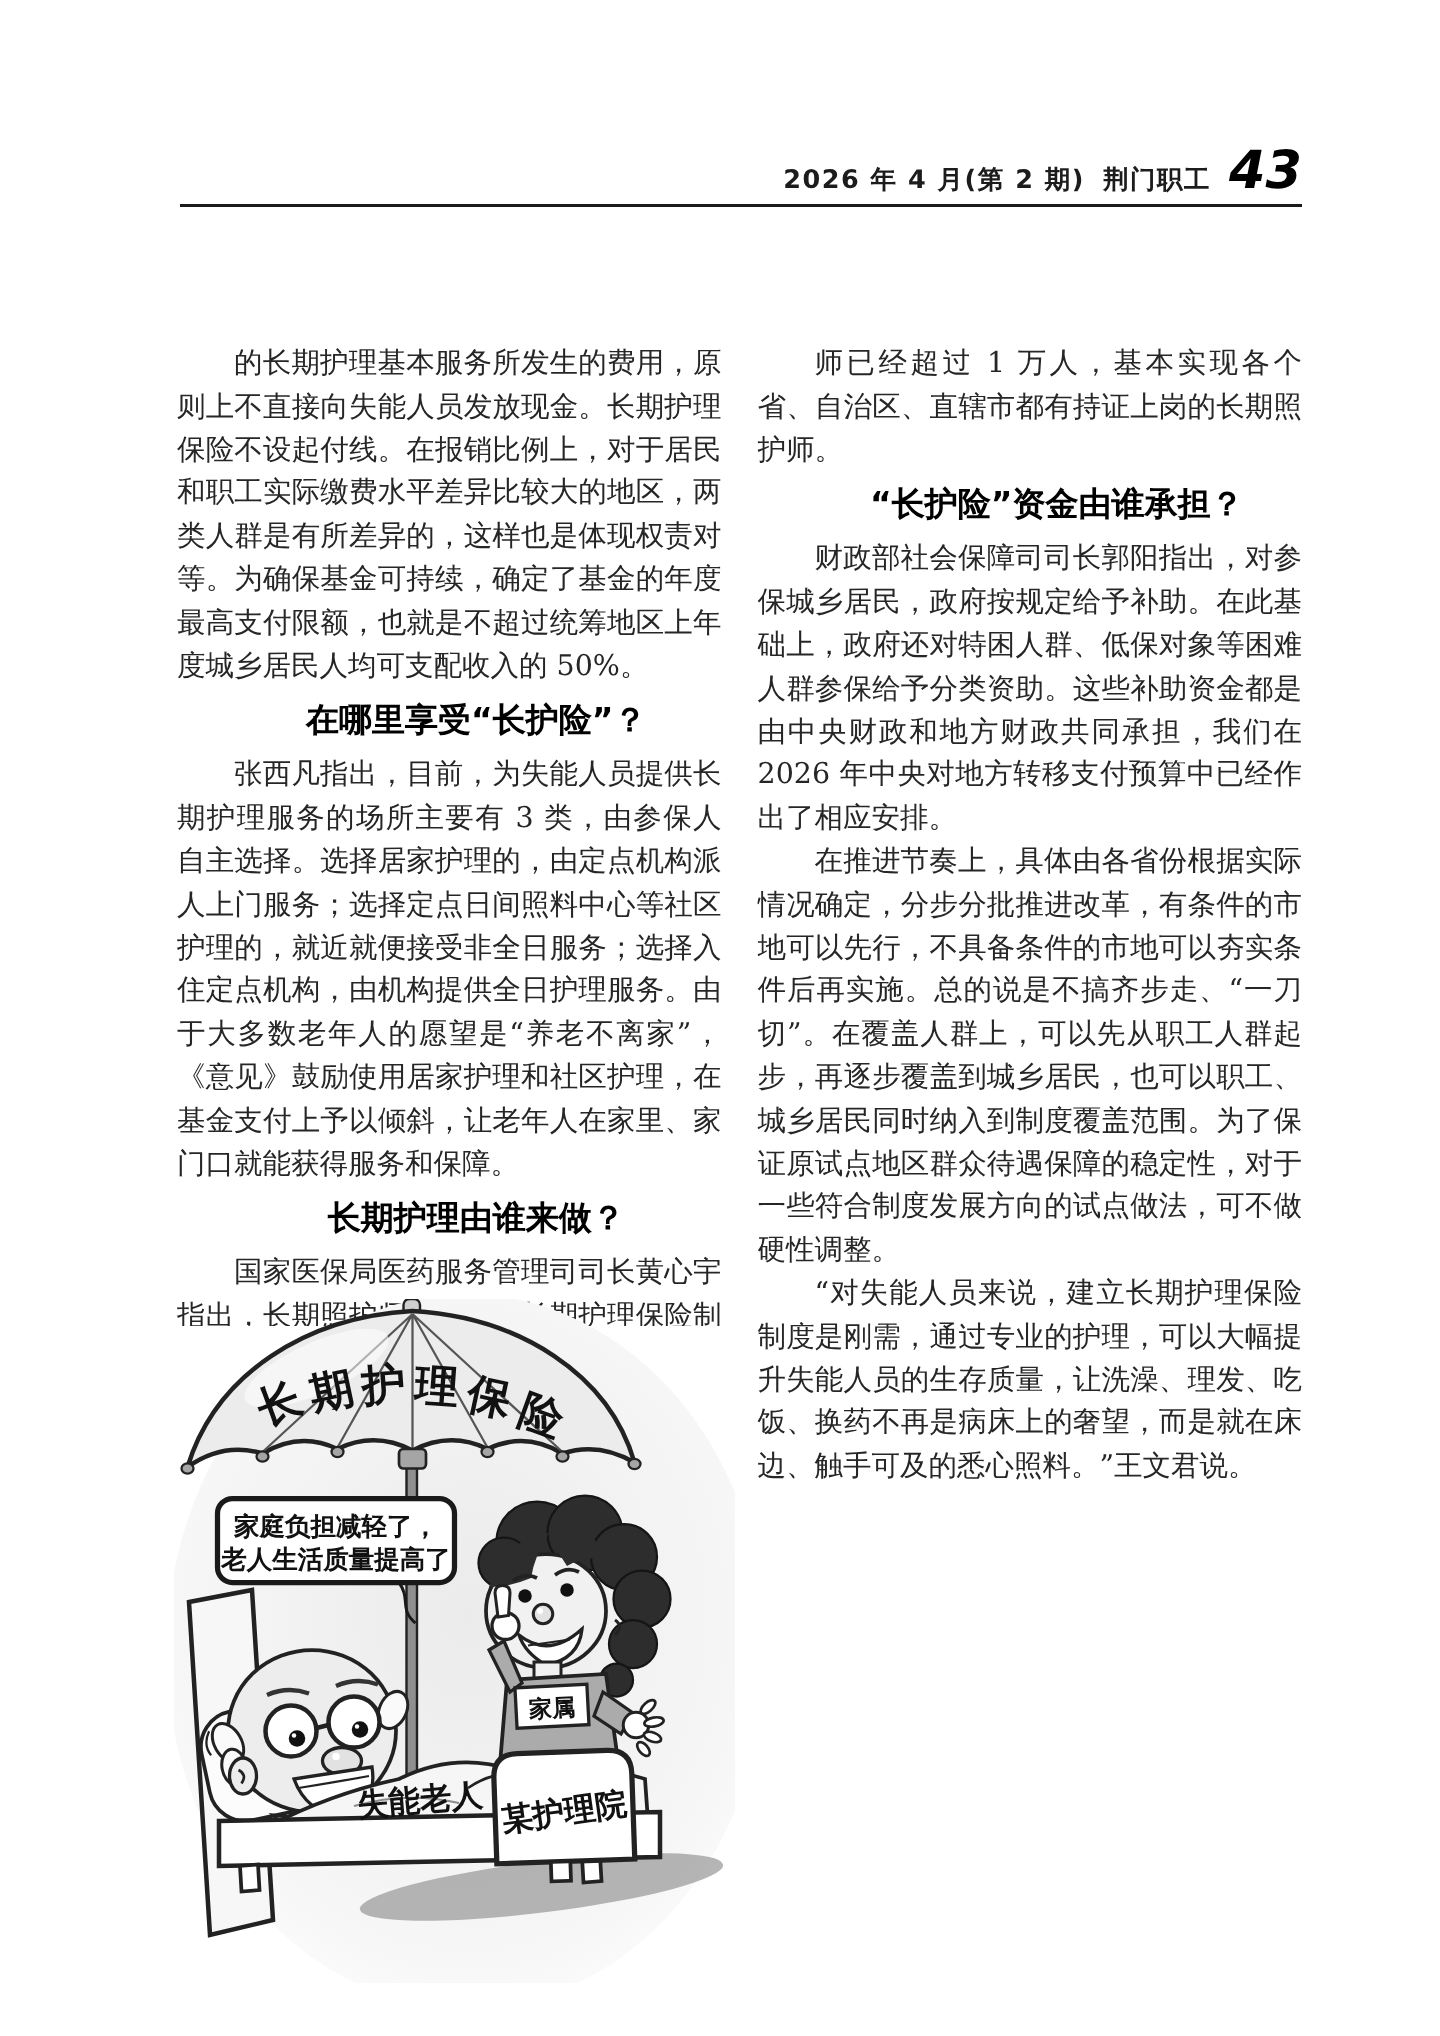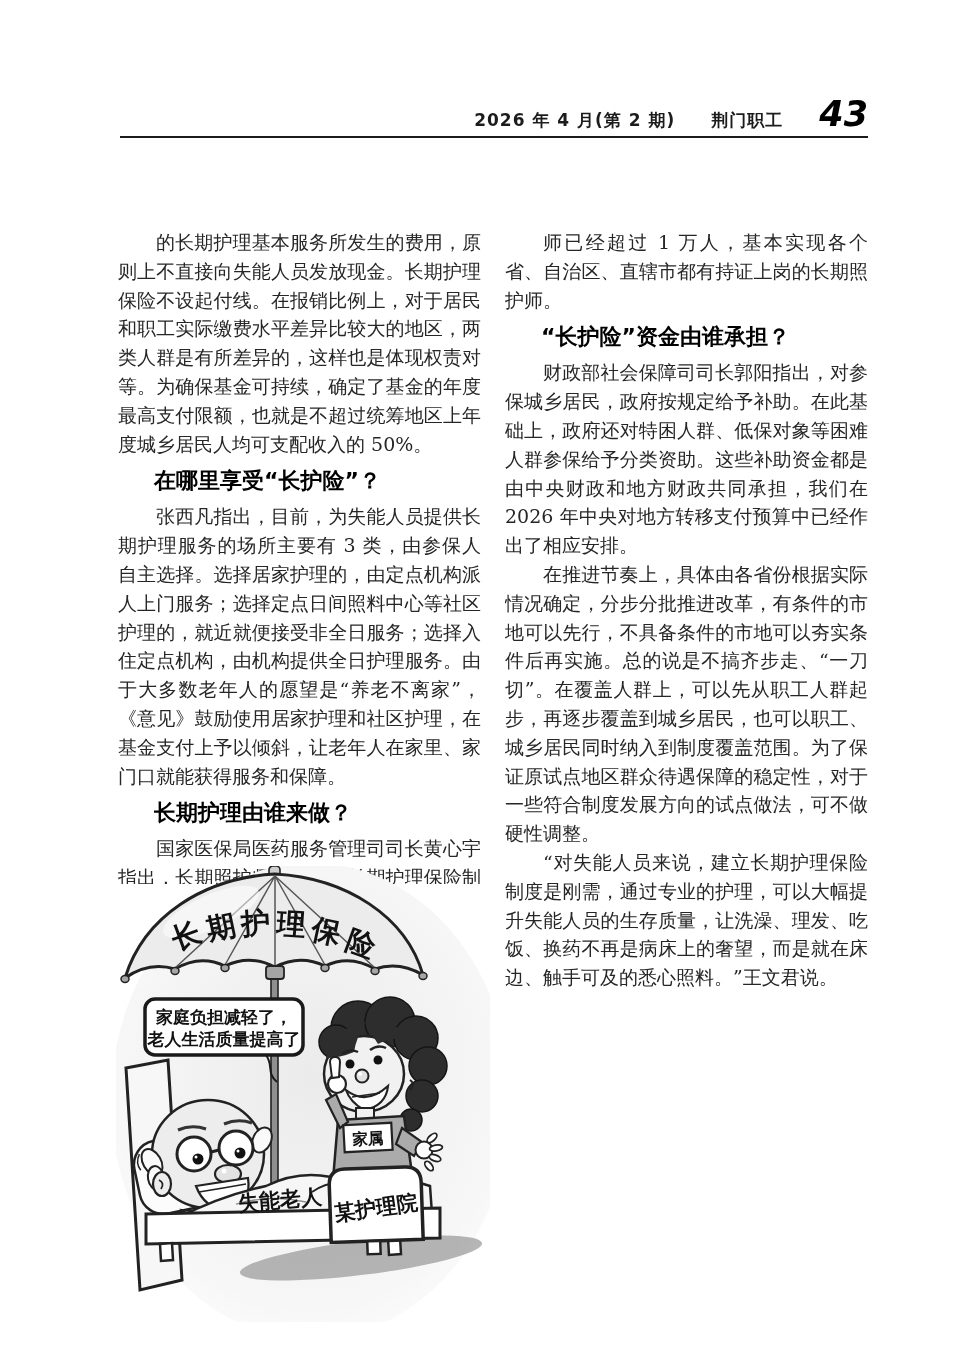--- a/index.html
+++ b/index.html
@@ -9,21 +9,21 @@
     position: relative;
     font-family: "DejaVu Serif", "Liberation Serif", serif;
     color: #262626;
     overflow: hidden;
   }
   .page { position: absolute; inset: 0; }
 
   
   .running-head {
     position: absolute; top: 94px; right: 92px;
-    display: flex; align-items: baseline; gap: 36px;
+    display: flex; align-items: baseline; gap: 12px;
     font-family: "DejaVu Sans", "Liberation Sans", sans-serif;
     font-size: 17px; font-weight: bold; color: #1c1c1c;
     letter-spacing: 1px; white-space: nowrap;
   }
   .running-head .page-num {
     font-size: 35px; font-style: italic; font-weight: bold;
     letter-spacing: 0; color: #000000;
   }
   .head-rule {
     position: absolute; left: 120px; top: 136px;
@@ -36,21 +36,21 @@
     font-size: 19px; line-height: 28.8px;
     text-align: justify;
   }
   .col-left  { left: 118px; height: 656px; overflow: hidden; }
   .col-right { left: 505px; height: 1062px; overflow: hidden; }
   p.body { margin: 0; text-indent: 2em; }
   h2.sec {
     font-family: "DejaVu Sans", "Liberation Sans", sans-serif;
     font-size: 22px; font-weight: bold; color: #000;
     margin: 7px 0 6px 0; padding-left: 36px;
-    line-height: 31px; text-align: left; text-indent: 0;
+    line-height: 31px; text-align: center; text-indent: 0;
   }
 
   
   .cartoon {
     position: absolute; left: 116px; top: 866px;
     width: 374px; height: 456px;
   }
   .cartoon svg { display: block; width: 100%; height: 100%; }
   .svg-label {
     font-family: "DejaVu Sans", "Liberation Sans", sans-serif;

